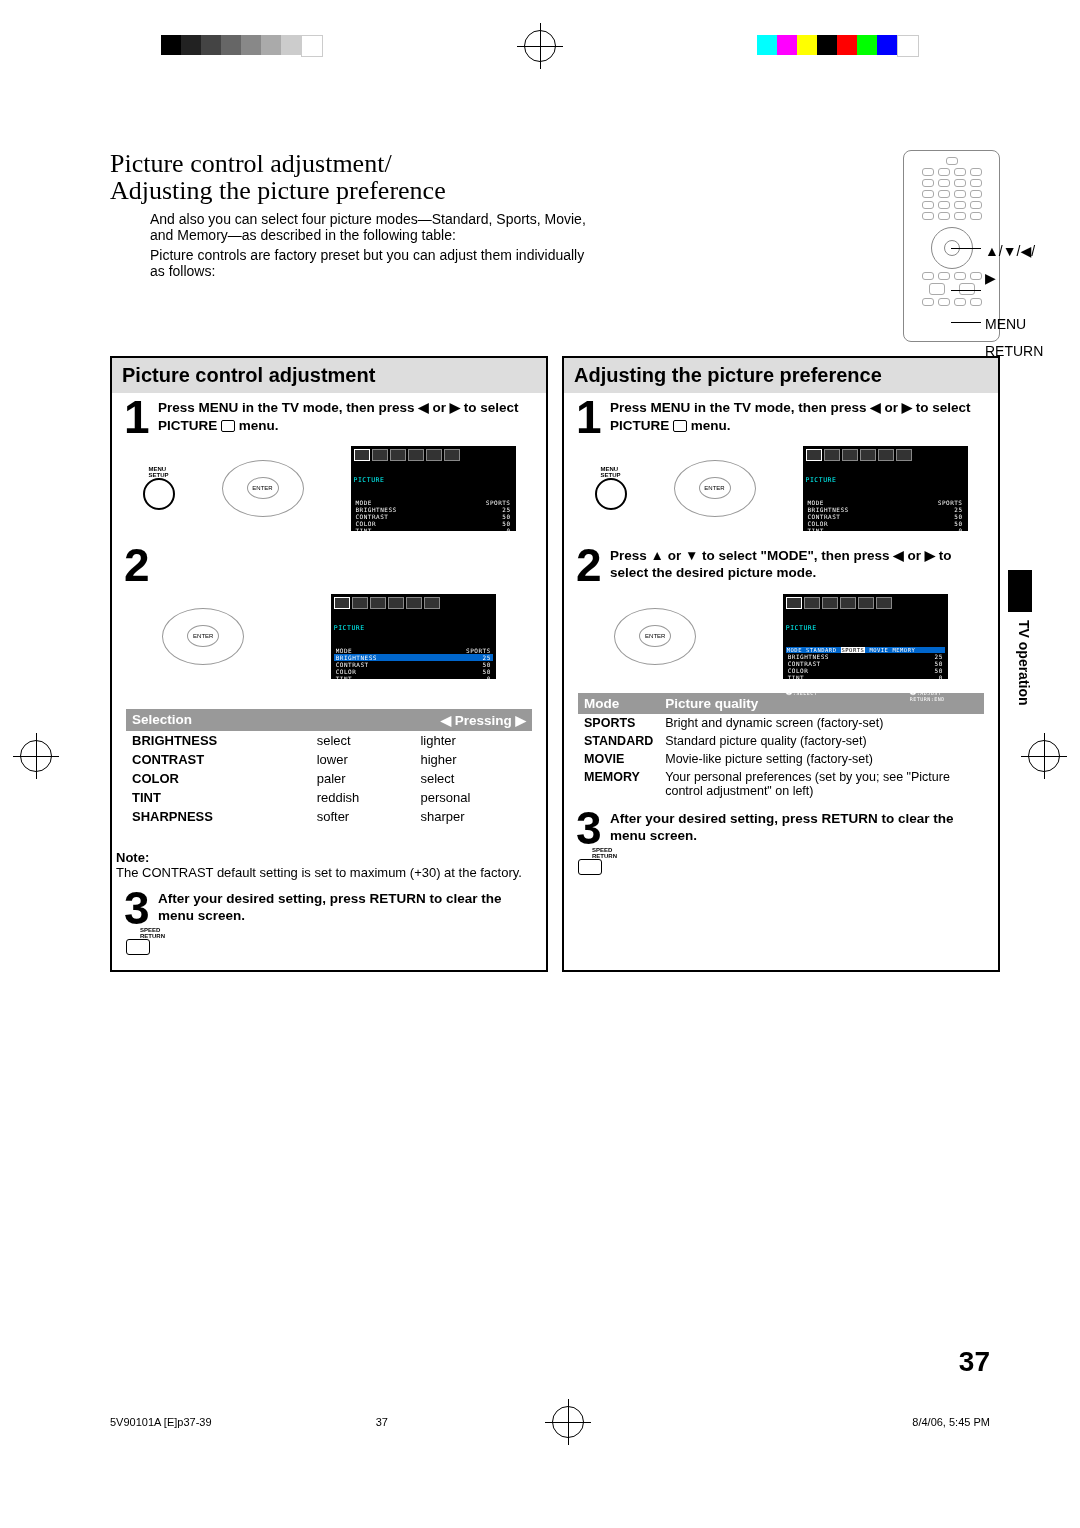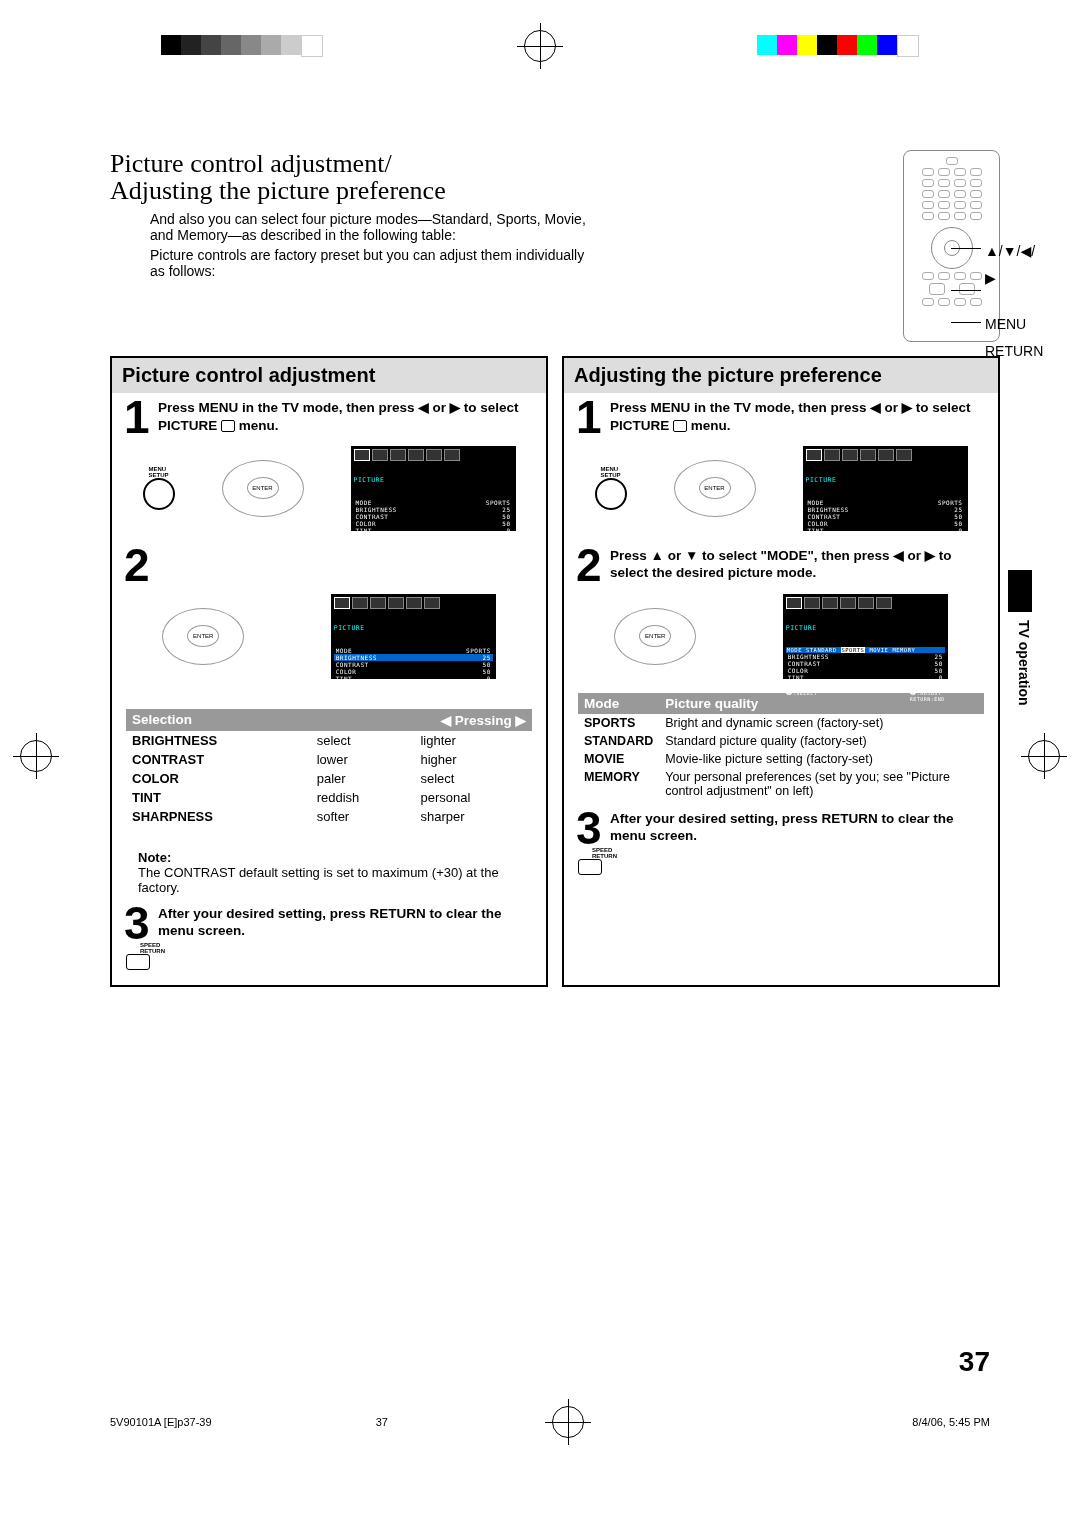--- a/index.html
+++ b/index.html
@@ -57,21 +57,21 @@
   .osd-row { display:flex; justify-content:space-between; padding:0 2px;}
   .osd-row.hl { background:#06c;}
   .osd-foot{ display:flex; justify-content:space-between; margin-top:2px; font-size:5px;}
   .osd-mode-row{ display:flex; gap:4px; font-size:5.5px; background:#06c; padding:0 1px;}
 
   .sel-table { margin: 20px 14px; border-collapse: collapse; width: calc(100% - 28px); font-size: 13px;}
   .sel-table th { background:#999; color:#fff; text-align:left; padding:3px 6px; font-size:13.5px;}
   .sel-table th.center{ text-align:right;}
   .sel-table td { padding:2px 6px; vertical-align:top;}
   .sel-table td.b { font-weight: bold;}
-  .note { font-size:13px; padding: 4px 4px; margin-left: 22px;}
+  .note { font-size:13px; padding: 4px 4px;}
   .note-head{ font-weight:bold;}
   .ret-btn-icon{ display:inline-block; width:22px; height:14px; border:1.5px solid #000; border-radius:3px;}
   .ret-lbl{font-size:6px; font-weight:bold; line-height:0.9; display:block; margin-left:14px;}
 
   .mode-table { margin: 4px 14px; width: calc(100% - 28px); font-size: 12.5px; border-collapse:collapse;}
   .mode-table th { background:#999; color:#fff; text-align:left; padding:3px 6px; font-size:13.5px;}
   .mode-table td { padding: 2px 6px; vertical-align: top;}
   .mode-table td.b { font-weight:bold;}
 
   .side-tab { position:absolute; right: 48px; top: 620px; writing-mode: vertical-rl; font-weight:bold; font-size:14px;}

